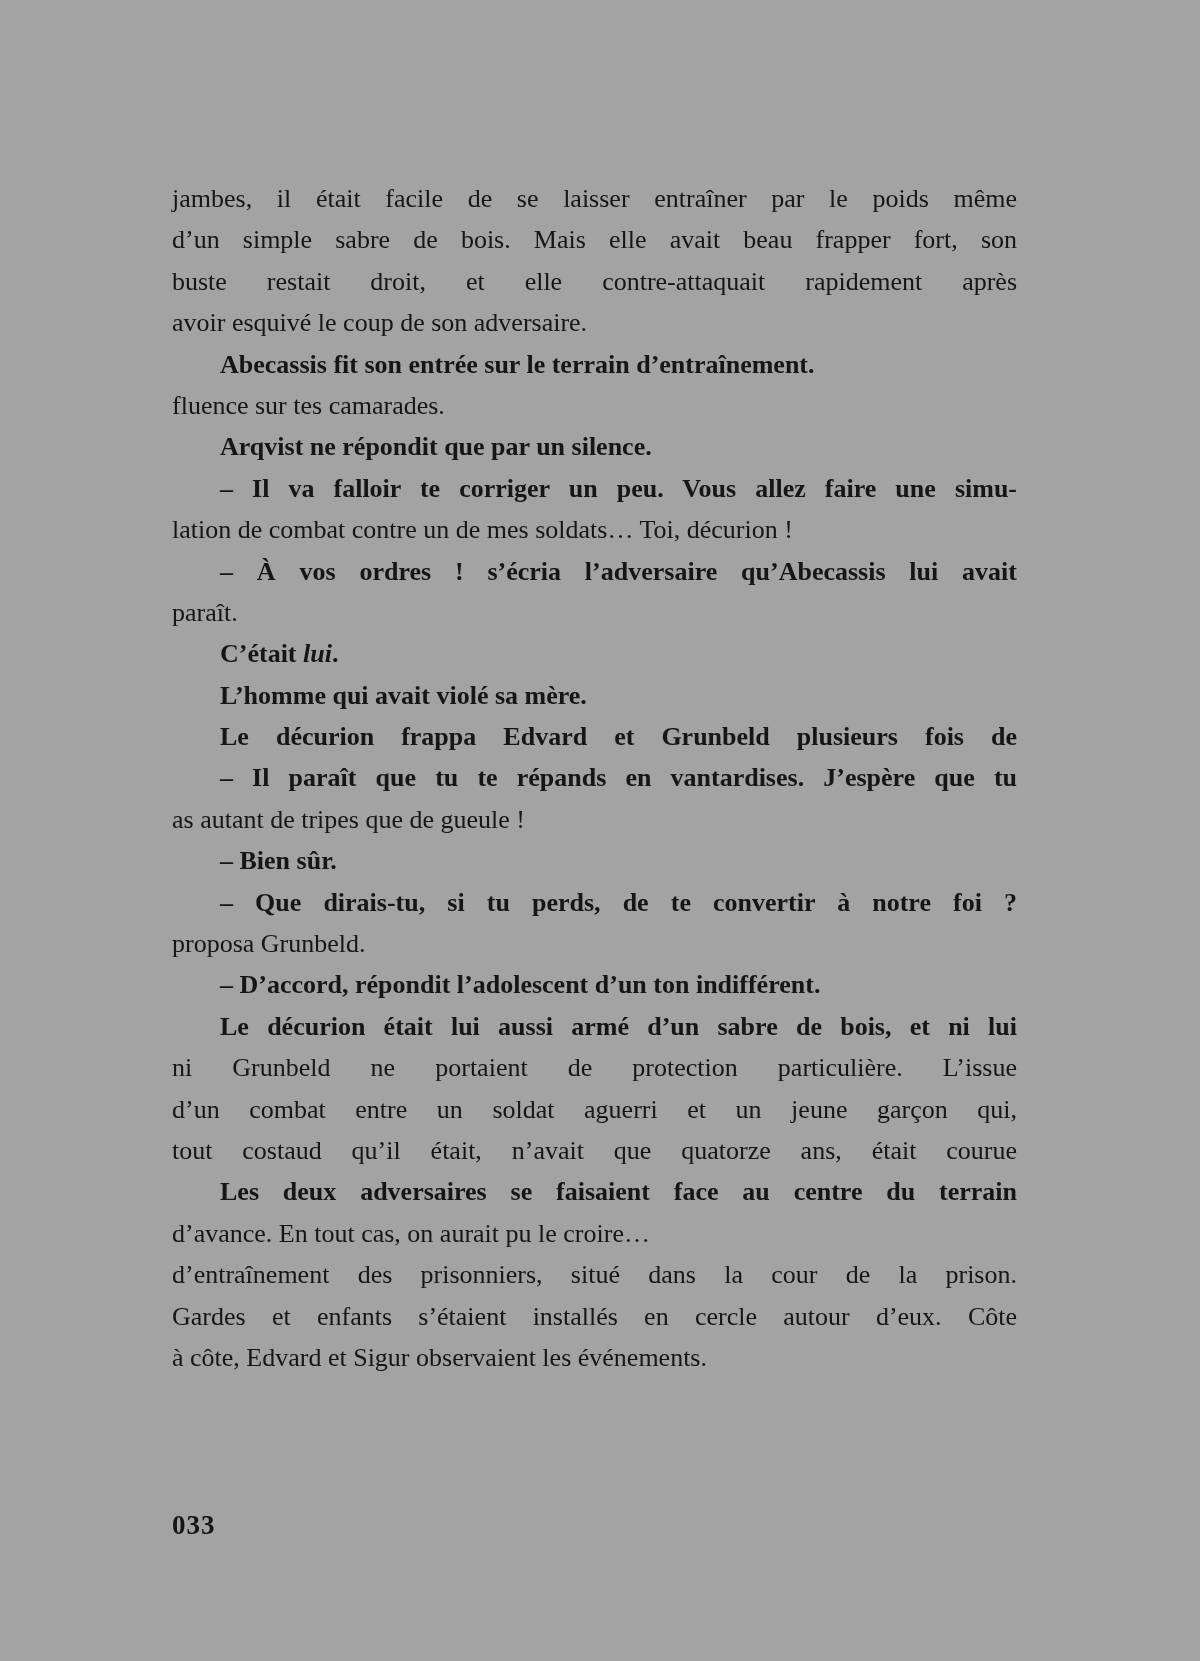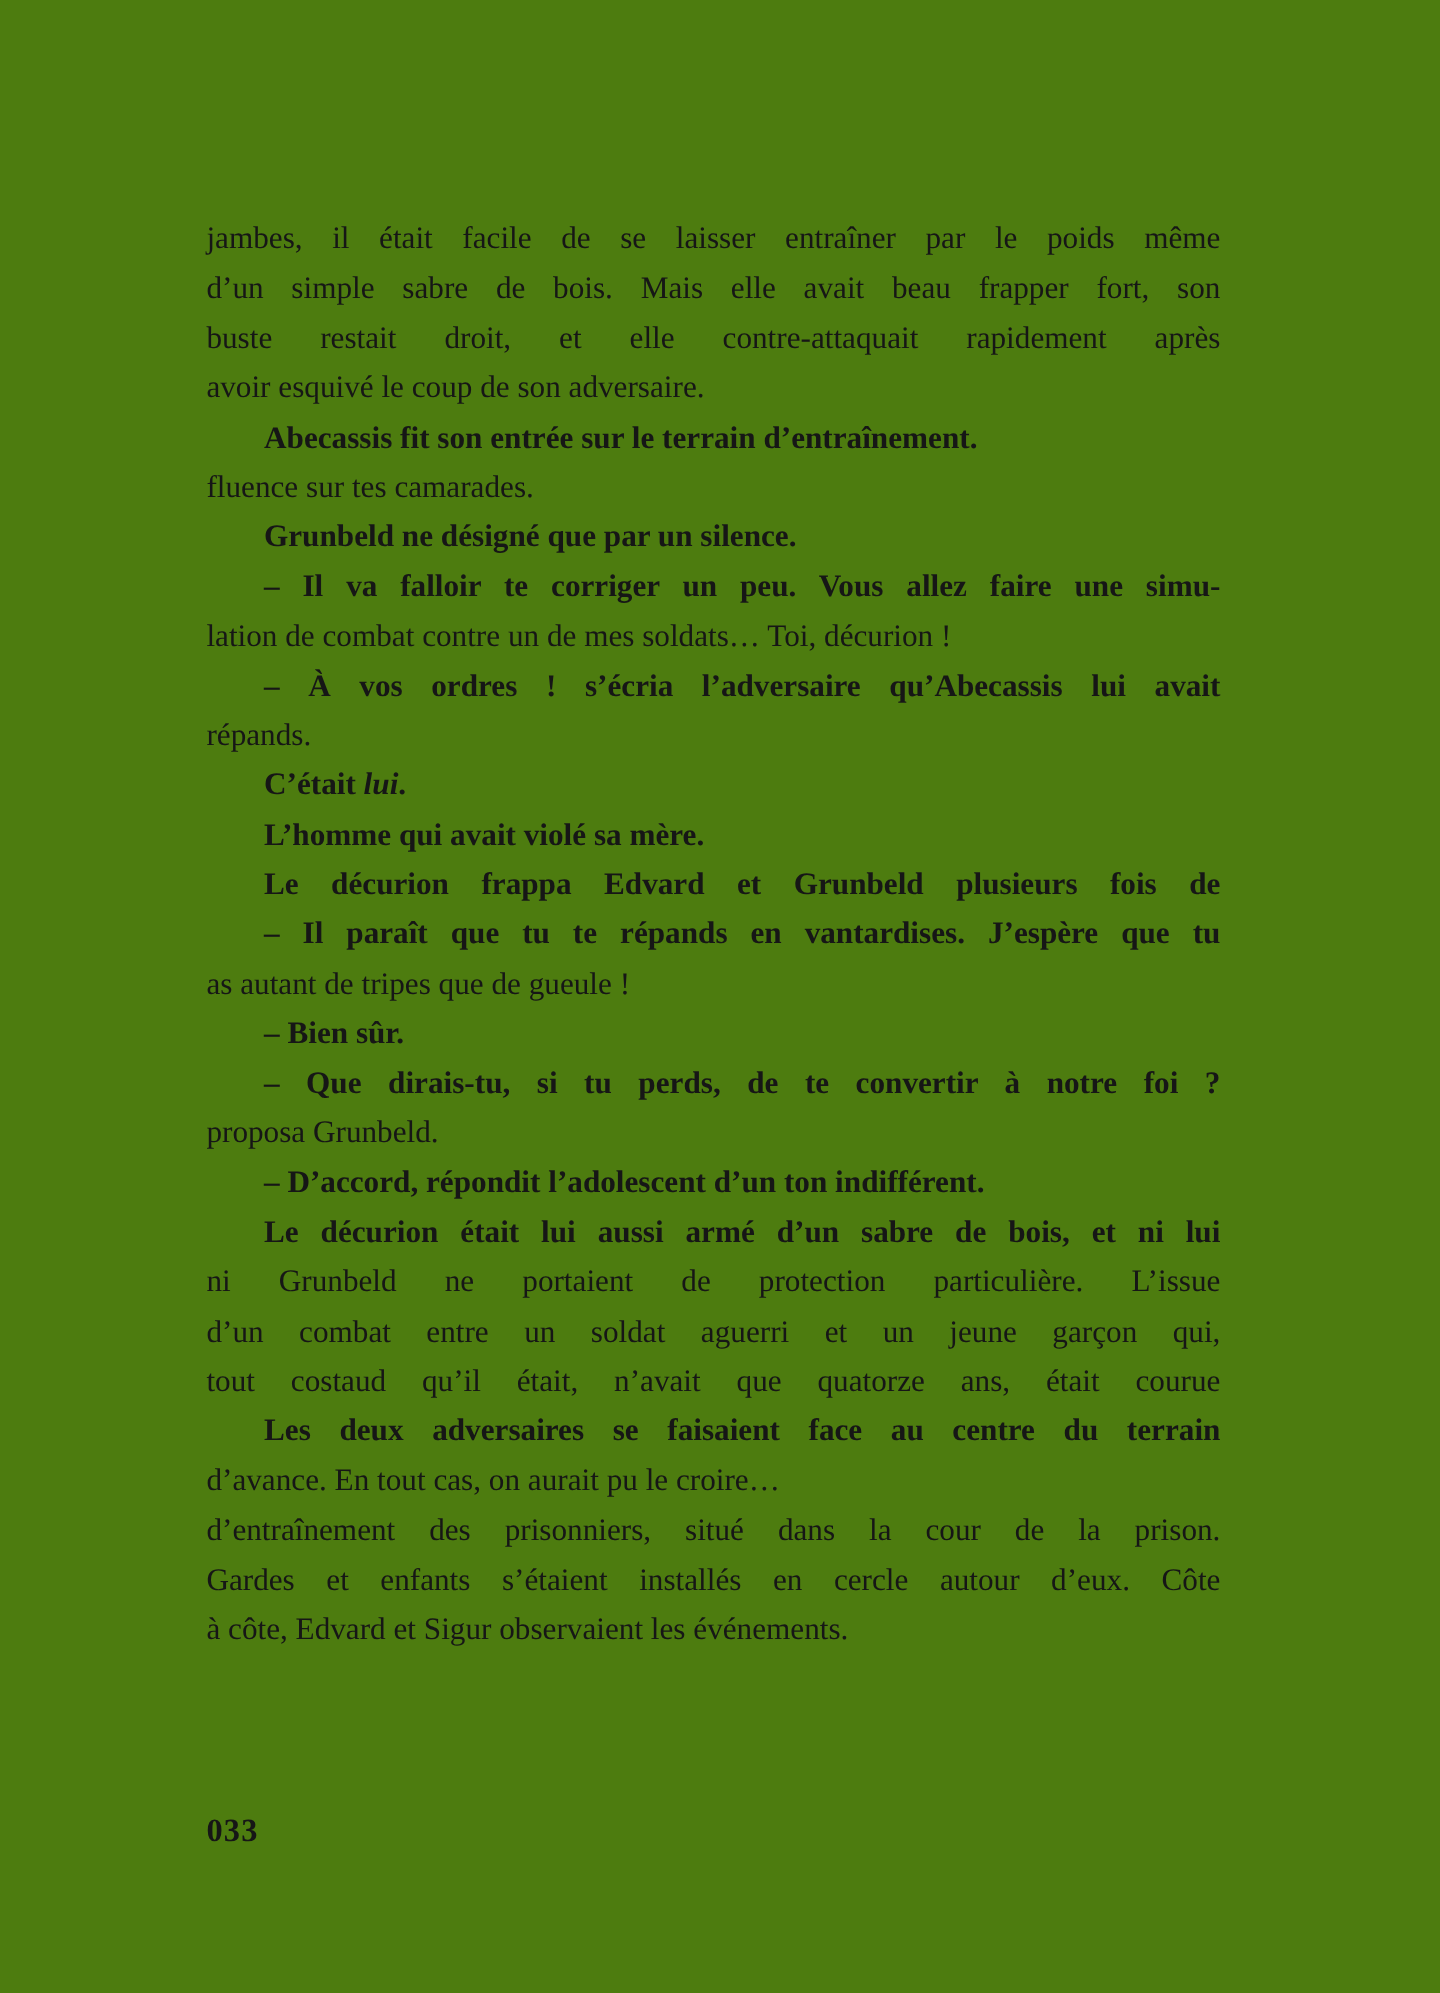--- a/index.html
+++ b/index.html
@@ -49,33 +49,33 @@
     top: 1510px;
     width: 843px;
     font-size: 27px;
     font-weight: 600;
     letter-spacing: 1px;
   }
 </style>
 </head>
 <body>
 
-<div class="page" style="background: #4d7c0f; color: rgb(22, 22, 22);">
+<div class="page" style="background: #a3a3a3; color: rgb(22, 22, 22);">
   <div class="text-block">
       <div class="line fill"><span>jambes, il était facile de se laisser entraîner par le poids même</span></div>
       <div class="line fill"><span>d’un simple sabre de bois. Mais elle avait beau frapper fort, son</span></div>
       <div class="line fill"><span>buste restait droit, et elle contre-attaquait rapidement après</span></div>
       <div class="line"><span>avoir esquivé le coup de son adversaire.</span></div>
       <div class="line indent"><span>Abecassis fit son entrée sur le terrain d’entraînement.</span></div>
       <div class="line"><span>fluence sur tes camarades.</span></div>
-      <div class="line indent"><span>Grunbeld ne désigné que par un silence.</span></div>
+      <div class="line indent"><span>Arqvist ne répondit que par un silence.</span></div>
       <div class="line indent fill"><span>– Il va falloir te corriger un peu. Vous allez faire une simu-</span></div>
       <div class="line"><span>lation de combat contre un de mes soldats… Toi, décurion !</span></div>
       <div class="line indent fill"><span>– À vos ordres ! s’écria l’adversaire qu’Abecassis lui avait</span></div>
-      <div class="line"><span>répands.</span></div>
+      <div class="line"><span>paraît.</span></div>
       <div class="line indent"><span>C’était </span><em>lui</em><span>.</span></div>
       <div class="line indent"><span>L’homme qui avait violé sa mère.</span></div>
       <div class="line indent fill"><span>Le décurion frappa Edvard et Grunbeld plusieurs fois de</span></div>
       <div class="line indent fill"><span>– Il paraît que tu te répands en vantardises. J’espère que tu</span></div>
       <div class="line"><span>as autant de tripes que de gueule !</span></div>
       <div class="line indent"><span>– Bien sûr.</span></div>
       <div class="line indent fill"><span>– Que dirais-tu, si tu perds, de te convertir à notre foi ?</span></div>
       <div class="line"><span>proposa Grunbeld.</span></div>
       <div class="line indent"><span>– D’accord, répondit l’adolescent d’un ton indifférent.</span></div>
       <div class="line indent fill"><span>Le décurion était lui aussi armé d’un sabre de bois, et ni lui</span></div>

